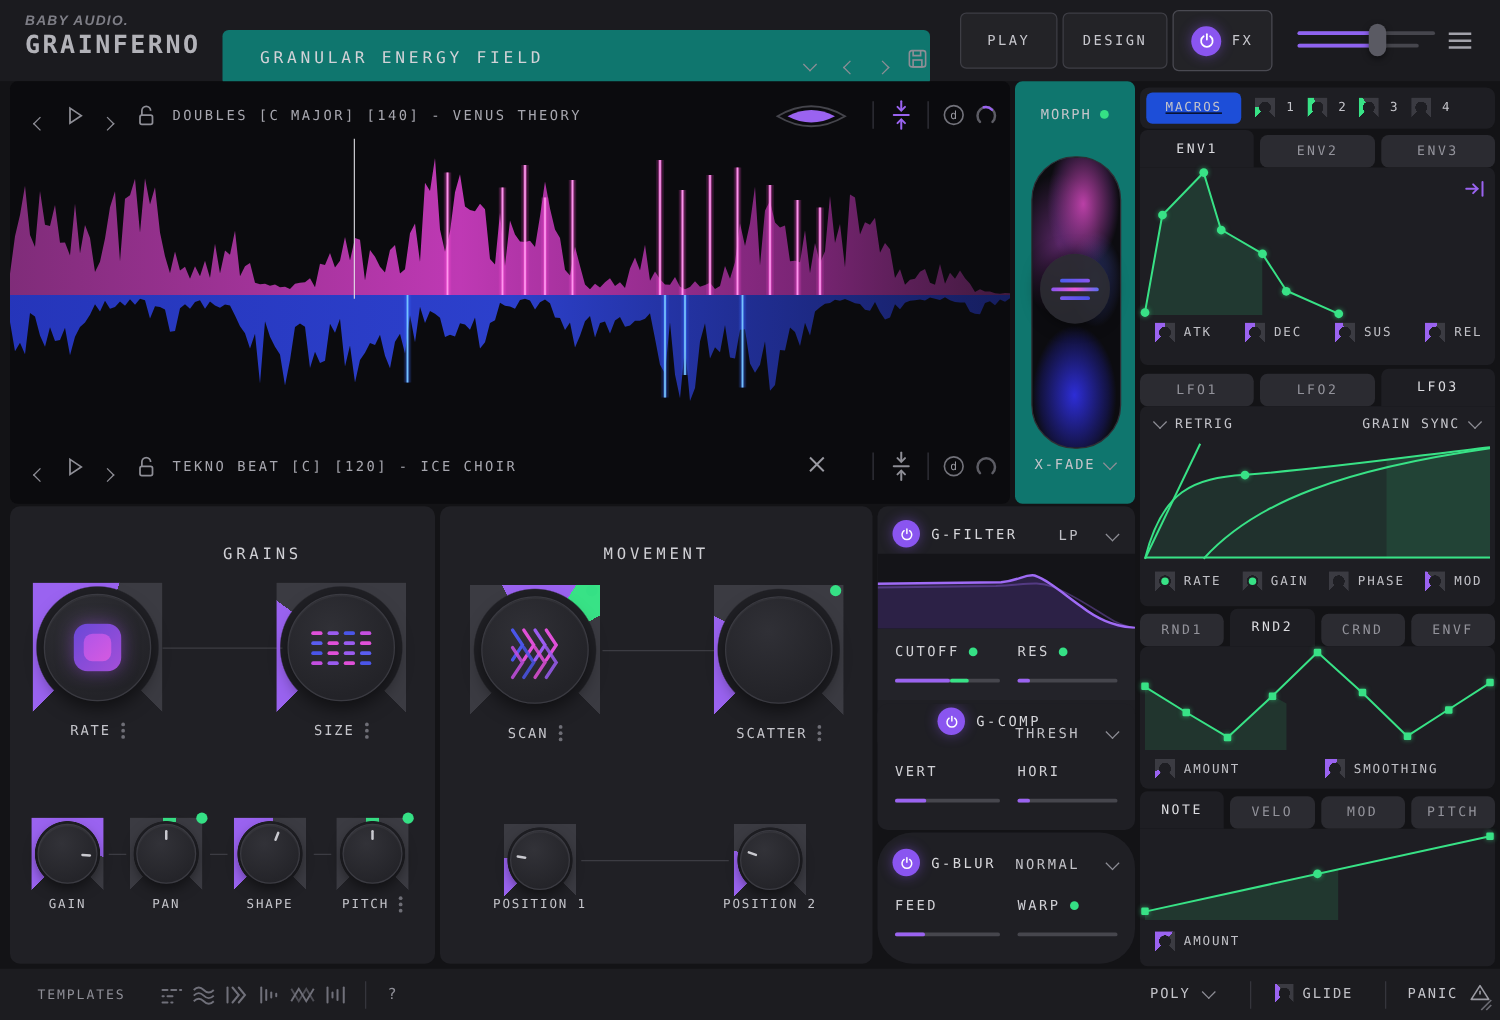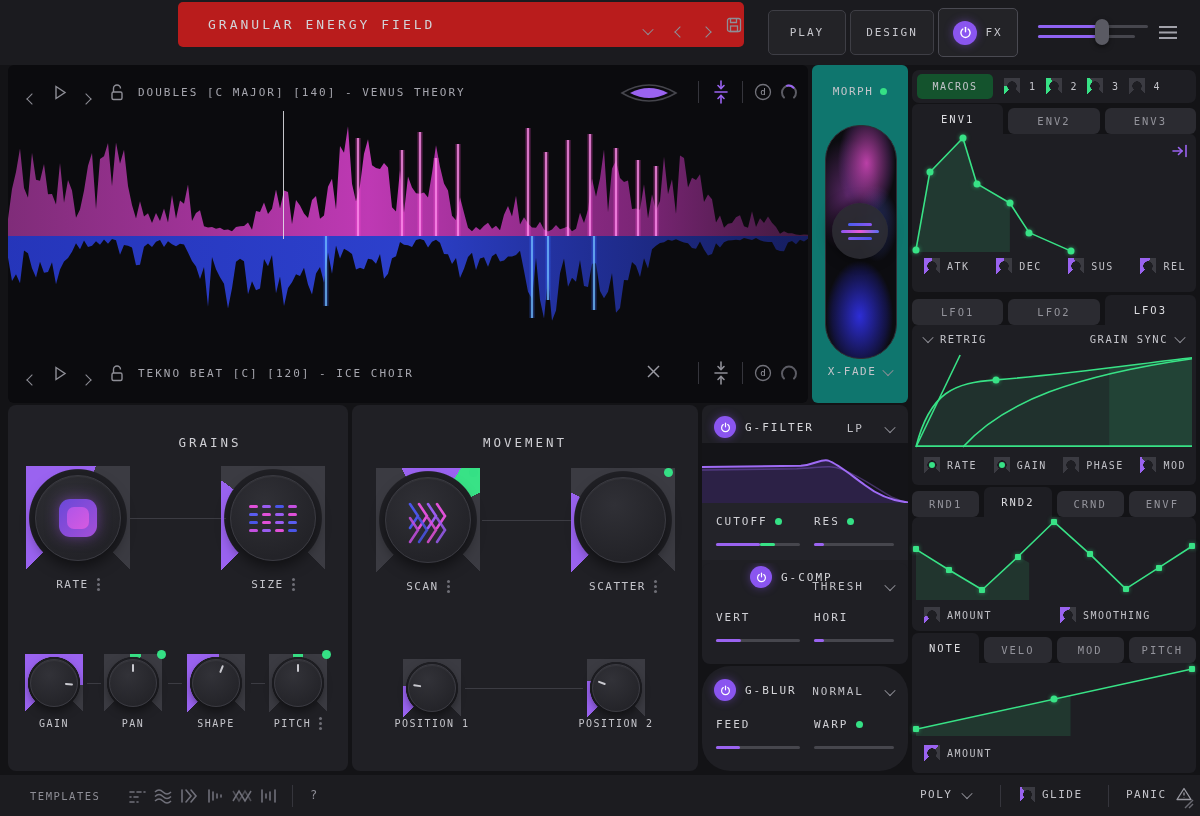--- a/index.html
+++ b/index.html
@@ -5,21 +5,21 @@
   html,body{margin:0;padding:0;background:#131316;width:1200px;height:816px;overflow:hidden;
     font-family:"DejaVu Sans Mono","Liberation Mono",monospace;-webkit-font-smoothing:antialiased;}
   .abs{position:absolute;}
   .lbl{font-size:10px;letter-spacing:1.5px;color:#c4c4ca;white-space:nowrap;}
   .dim{color:#8e8e96;}
   .row{display:flex;align-items:center;}
   
   #topbar{left:0;top:0;width:1200px;height:65px;background:#1b1b1f;}
   .brand1{font-family:"Liberation Sans",sans-serif;font-style:italic;font-weight:bold;font-size:11px;color:#7e7e86;letter-spacing:1px;}
   .brand2{font-weight:bold;font-size:20px;color:#b2b2b8;letter-spacing:2px;}
-  #presetbox{left:178px;top:2px;width:566px;height:45px;background:#b91c1c;border-radius:5px;}
+  #presetbox{left:178px;top:24px;width:566px;height:45px;background:#0f766e;border-radius:5px;}
   #presetname{left:30px;top:0;height:45px;display:flex;align-items:center;font-size:13px;letter-spacing:3px;color:#d2d2d7;}
   .tbtn{top:10px;height:45px;background:#232327;border:1px solid #3e3e45;border-radius:5px;display:flex;align-items:center;justify-content:center;
     font-size:11px;letter-spacing:2px;color:#c6c6cc;box-sizing:border-box;}
   .chev{display:inline-block;width:7px;height:7px;border-right:1.6px solid currentColor;border-bottom:1.6px solid currentColor;}
   .chev.down{transform:rotate(45deg) translate(-1px,-1px);}
   .chev.left{transform:rotate(135deg);}
   .chev.right{transform:rotate(-45deg);}
   
   #wavesec{left:8px;top:65px;width:800px;height:338px;background:#0b0b0e;border-radius:6px;}
   .wavehead{left:0;width:800px;height:54px;}
@@ -77,20 +77,24 @@
   .sllabel{position:absolute;font-size:11px;letter-spacing:2px;color:#d0d0d5;display:flex;align-items:center;}
   
   #botbar{left:0;top:775px;width:1200px;height:41px;background:#1c1c20;}
   .bicon{display:inline-flex;align-items:center;justify-content:center;color:#70707a;}
   svg{display:block;}
 </style>
 </head>
 <body>
 
 <div id="topbar" class="abs">
+  <div class="abs" style="left:20px;top:11px;">
+    <div class="brand1">BABY AUDIO.</div>
+    <div class="brand2">GRAINFERNO</div>
+  </div>
   <div id="presetbox" class="abs">
     <div id="presetname" class="abs">GRANULAR ENERGY FIELD</div>
     <span class="abs dim" style="left:466px;top:18px;"><i class="chev down"></i></span>
     <span class="abs dim" style="left:498px;top:19px;"><i class="chev left"></i></span>
     <span class="abs dim" style="left:524px;top:19px;"><i class="chev right"></i></span>
     <span class="abs" style="left:548px;top:15px;">
       <svg width="16" height="16" viewBox="0 0 16 16" fill="none" stroke="#8e8e96" stroke-width="1.3">
         <rect x="1.5" y="1.5" width="13" height="13" rx="2"></rect>
           <path d="M4.5,1.5 L4.5,5.5 L10.5,5.5 L10.5,1.5"></path>
           <rect x="4.5" y="9" width="7" height="5.5"></rect>
@@ -302,21 +306,21 @@
     <i class="mline" style="width:38px;background:linear-gradient(90deg,#8a55f0,#e85ad8,#5a6df0);"></i>
     <i class="mline" style="width:24px;background:linear-gradient(90deg,#7a58ee,#4a52e8);"></i>
   </div>
   <div class="abs row" style="left:0;top:300px;width:96px;justify-content:center;gap:8px;">
     <span class="lbl" style="font-size:11px;">X-FADE</span>
       <i class="chev down dim"></i>
   </div>
 </div>
 
 <div class="abs panel" style="left:912px;top:70px;width:284px;height:33px;">
-  <div class="abs" style="left:5px;top:4px;width:76px;height:25px;background:#14532d;border-radius:5px;display:flex;align-items:center;justify-content:center;">
+  <div class="abs" style="left:5px;top:4px;width:76px;height:25px;background:#1d4ed8;border-radius:5px;display:flex;align-items:center;justify-content:center;text-decoration:underline;">
     <span class="lbl">MACROS</span>
   </div>
   <div class="abs row" style="left:92px;top:8px;gap:9px;">
     <span class="mini">
         <i class="rf" style="background: conic-gradient(from -135deg, rgb(56, 226, 134) 0deg, rgb(56, 226, 134) 48.6deg, rgb(59, 59, 66) 48.6deg, rgb(59, 59, 66) 270deg, transparent 270deg, transparent 360deg); mask: radial-gradient(closest-side, transparent 58%, rgb(0, 0, 0) 60%);"></i>
       </span>
       <span class="lbl">1</span>
     <span class="mini">
         <i class="rf" style="background: conic-gradient(from -135deg, rgb(56, 226, 134) 0deg, rgb(56, 226, 134) 113.4deg, rgb(59, 59, 66) 113.4deg, rgb(59, 59, 66) 270deg, transparent 270deg, transparent 360deg); mask: radial-gradient(closest-side, transparent 58%, rgb(0, 0, 0) 60%);"></i>
       </span>

